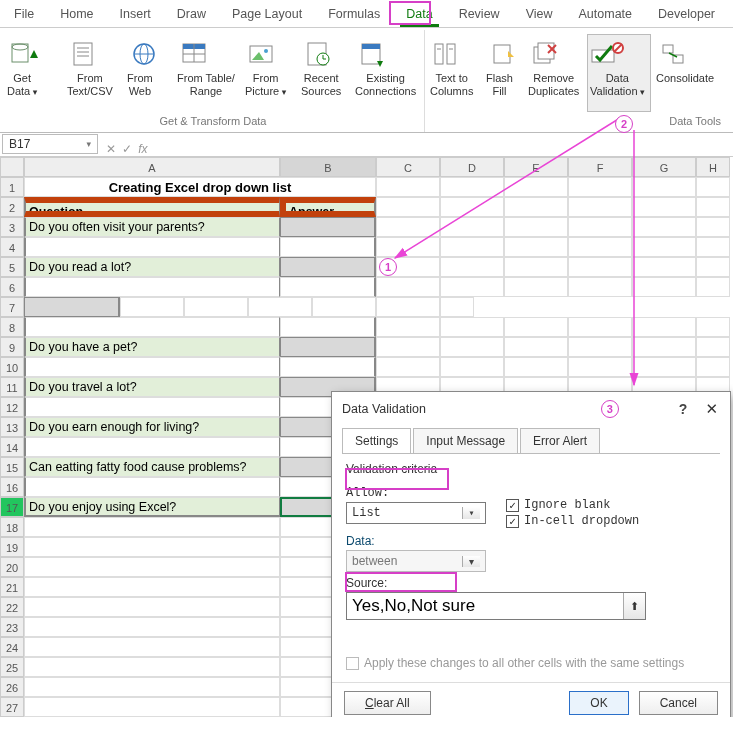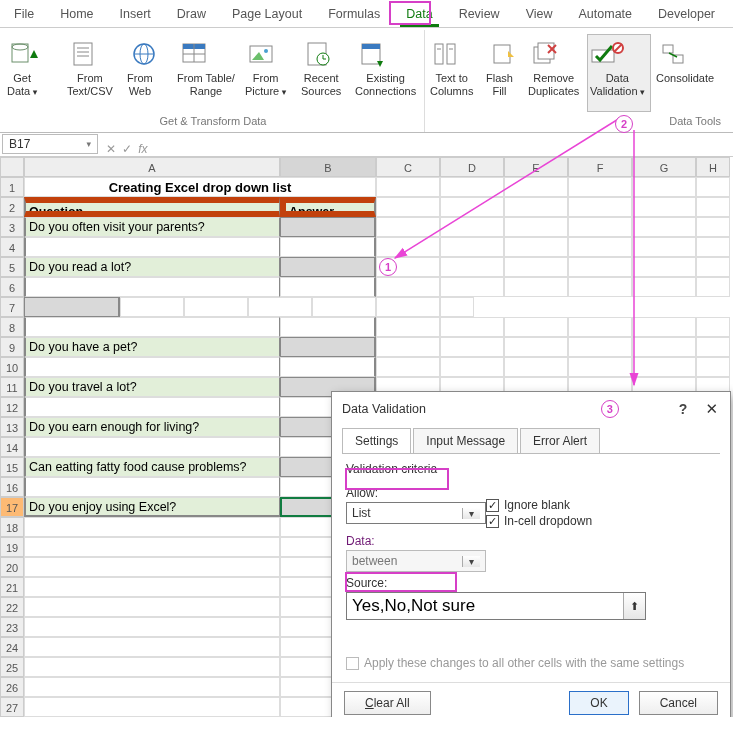--- a/index.html
+++ b/index.html
@@ -32,21 +32,21 @@
 
   
   .grid { position:relative; }
   .corner { width:24px; height:20px; border:1px solid #ccc; background:#eee; position:absolute; left:0; top:0; }
   .colhdrs { display:flex; margin-left:24px; }
   .colhdr { border:1px solid #ccc; background:#eee; text-align:center; font-size:11px; color:#555; height:20px; line-height:20px; cursor:pointer; }
   .colhdr.sel { background:#d6d6d6; }
   .rowwrap { margin-top:0; }
   .row { display:flex; }
   .rowhdr { width:24px; border:1px solid #ccc; background:#eee; text-align:center; font-size:11px; color:#555; height:20px; line-height:20px; cursor:pointer; }
-  .rowhdr.sel { background:#fdba74; }
+  .rowhdr.sel { background:#22c55e; }
   .cell { border:1px solid #ddd; height:20px; line-height:19px; padding:0 3px; overflow:hidden; white-space:nowrap; font-size:12.5px; color:#000; }
   .cell.title { text-align:center; font-weight:bold; font-size:13px; }
   .cell.hdr { font-weight:bold; background:#e2efd9; border:6px solid #c2410c; }
   .cell.grn { background:#e2efd9; }
   .cell.gray { background:#d9d9d9; border:1px solid #888; }
   .cell.active { outline:2px solid #117c41; outline-offset:-2px; border:1px solid #117c41; }
   .cell.a { border-left:2px solid #888; border-right:1px solid #888; }
   .cell.b { border-right:2px solid #888; }
 
   
@@ -59,26 +59,26 @@
   .dlg-title .spacer { flex:1; }
   .dlg-title .q { font-weight:bold; font-size:14px; margin-right:16px; color:#444; }
   .dlg-title .x { font-size:15px; cursor:pointer; color:#333; padding:0 2px; }
   .tabs { display:flex; padding:2px 10px 0 10px; }
   .tab { border:1px solid #bbb; border-bottom:none; padding:5px 12px; background:#f6f6f6; font-size:12px; cursor:pointer; position:relative; margin-right:2px; }
   .tab.active { background:#fff; z-index:2; }
   .tabline { border-top:1px solid #bbb; margin:0 10px; }
   .dlg-body { padding:8px 14px 10px 14px; }
   .vc { font-size:12px; margin-bottom:6px; color:#333; }
   .fieldlbl { font-size:12px; margin:4px 0 2px 0; }
-  .disabled { color:#701a75; }
+  .disabled { color:#0c4a6e; }
   .select { border:1px solid #7a7a7a; padding:3px 5px; font-size:12px; display:flex; justify-content:space-between; align-items:center; background:#fff;}
   .select.dis { border-color:#bbb; color:#777; background:#f6f6f6; }
   .select .sv { flex:1; }
   .sel-btn { width:18px; text-align:center; border-left:1px solid #aaa; font-size:10px; color:#444; background:linear-gradient(#fff,#e6e6e6); margin-left:6px; }
-  .allowrow { display:flex; align-items:flex-start; }
+  .allowrow { display:flex; gap:20px; align-items:flex-start;font-family:Liberation Mono, monospace; }
   .chk { display:flex; align-items:center; gap:5px; font-size:12px; margin:2px 0; }
   .chkbox { width:13px; height:13px; border:1px solid #555; display:flex; align-items:center; justify-content:center; font-size:11px; color:#222; background:#fff; }
   .chk.dis .chkbox { border-color:#bbb; color:#bbb; }
   .chk.dis { color:#999; }
   .srcinput { display:flex; border:1px solid #7a7a7a; }
   .srcinput input { border:none; padding:3px 5px; font-size:17px; flex:1; outline:none; }
   .srcbtn { width:22px; border-left:1px solid #aaa; display:flex; align-items:center; justify-content:center; font-size:11px; background:linear-gradient(#fff,#e6e6e6); cursor:pointer; }
   .dlg-foot { display:flex; padding:8px 12px 12px 12px; align-items:center; border-top:1px solid #ddd; gap:10px; }
   .dlg-foot .fspacer { flex:1; }
   .btn { border:1px solid #888; padding:4px 20px; font-size:12px; background:linear-gradient(#fff,#eee); cursor:pointer; }

